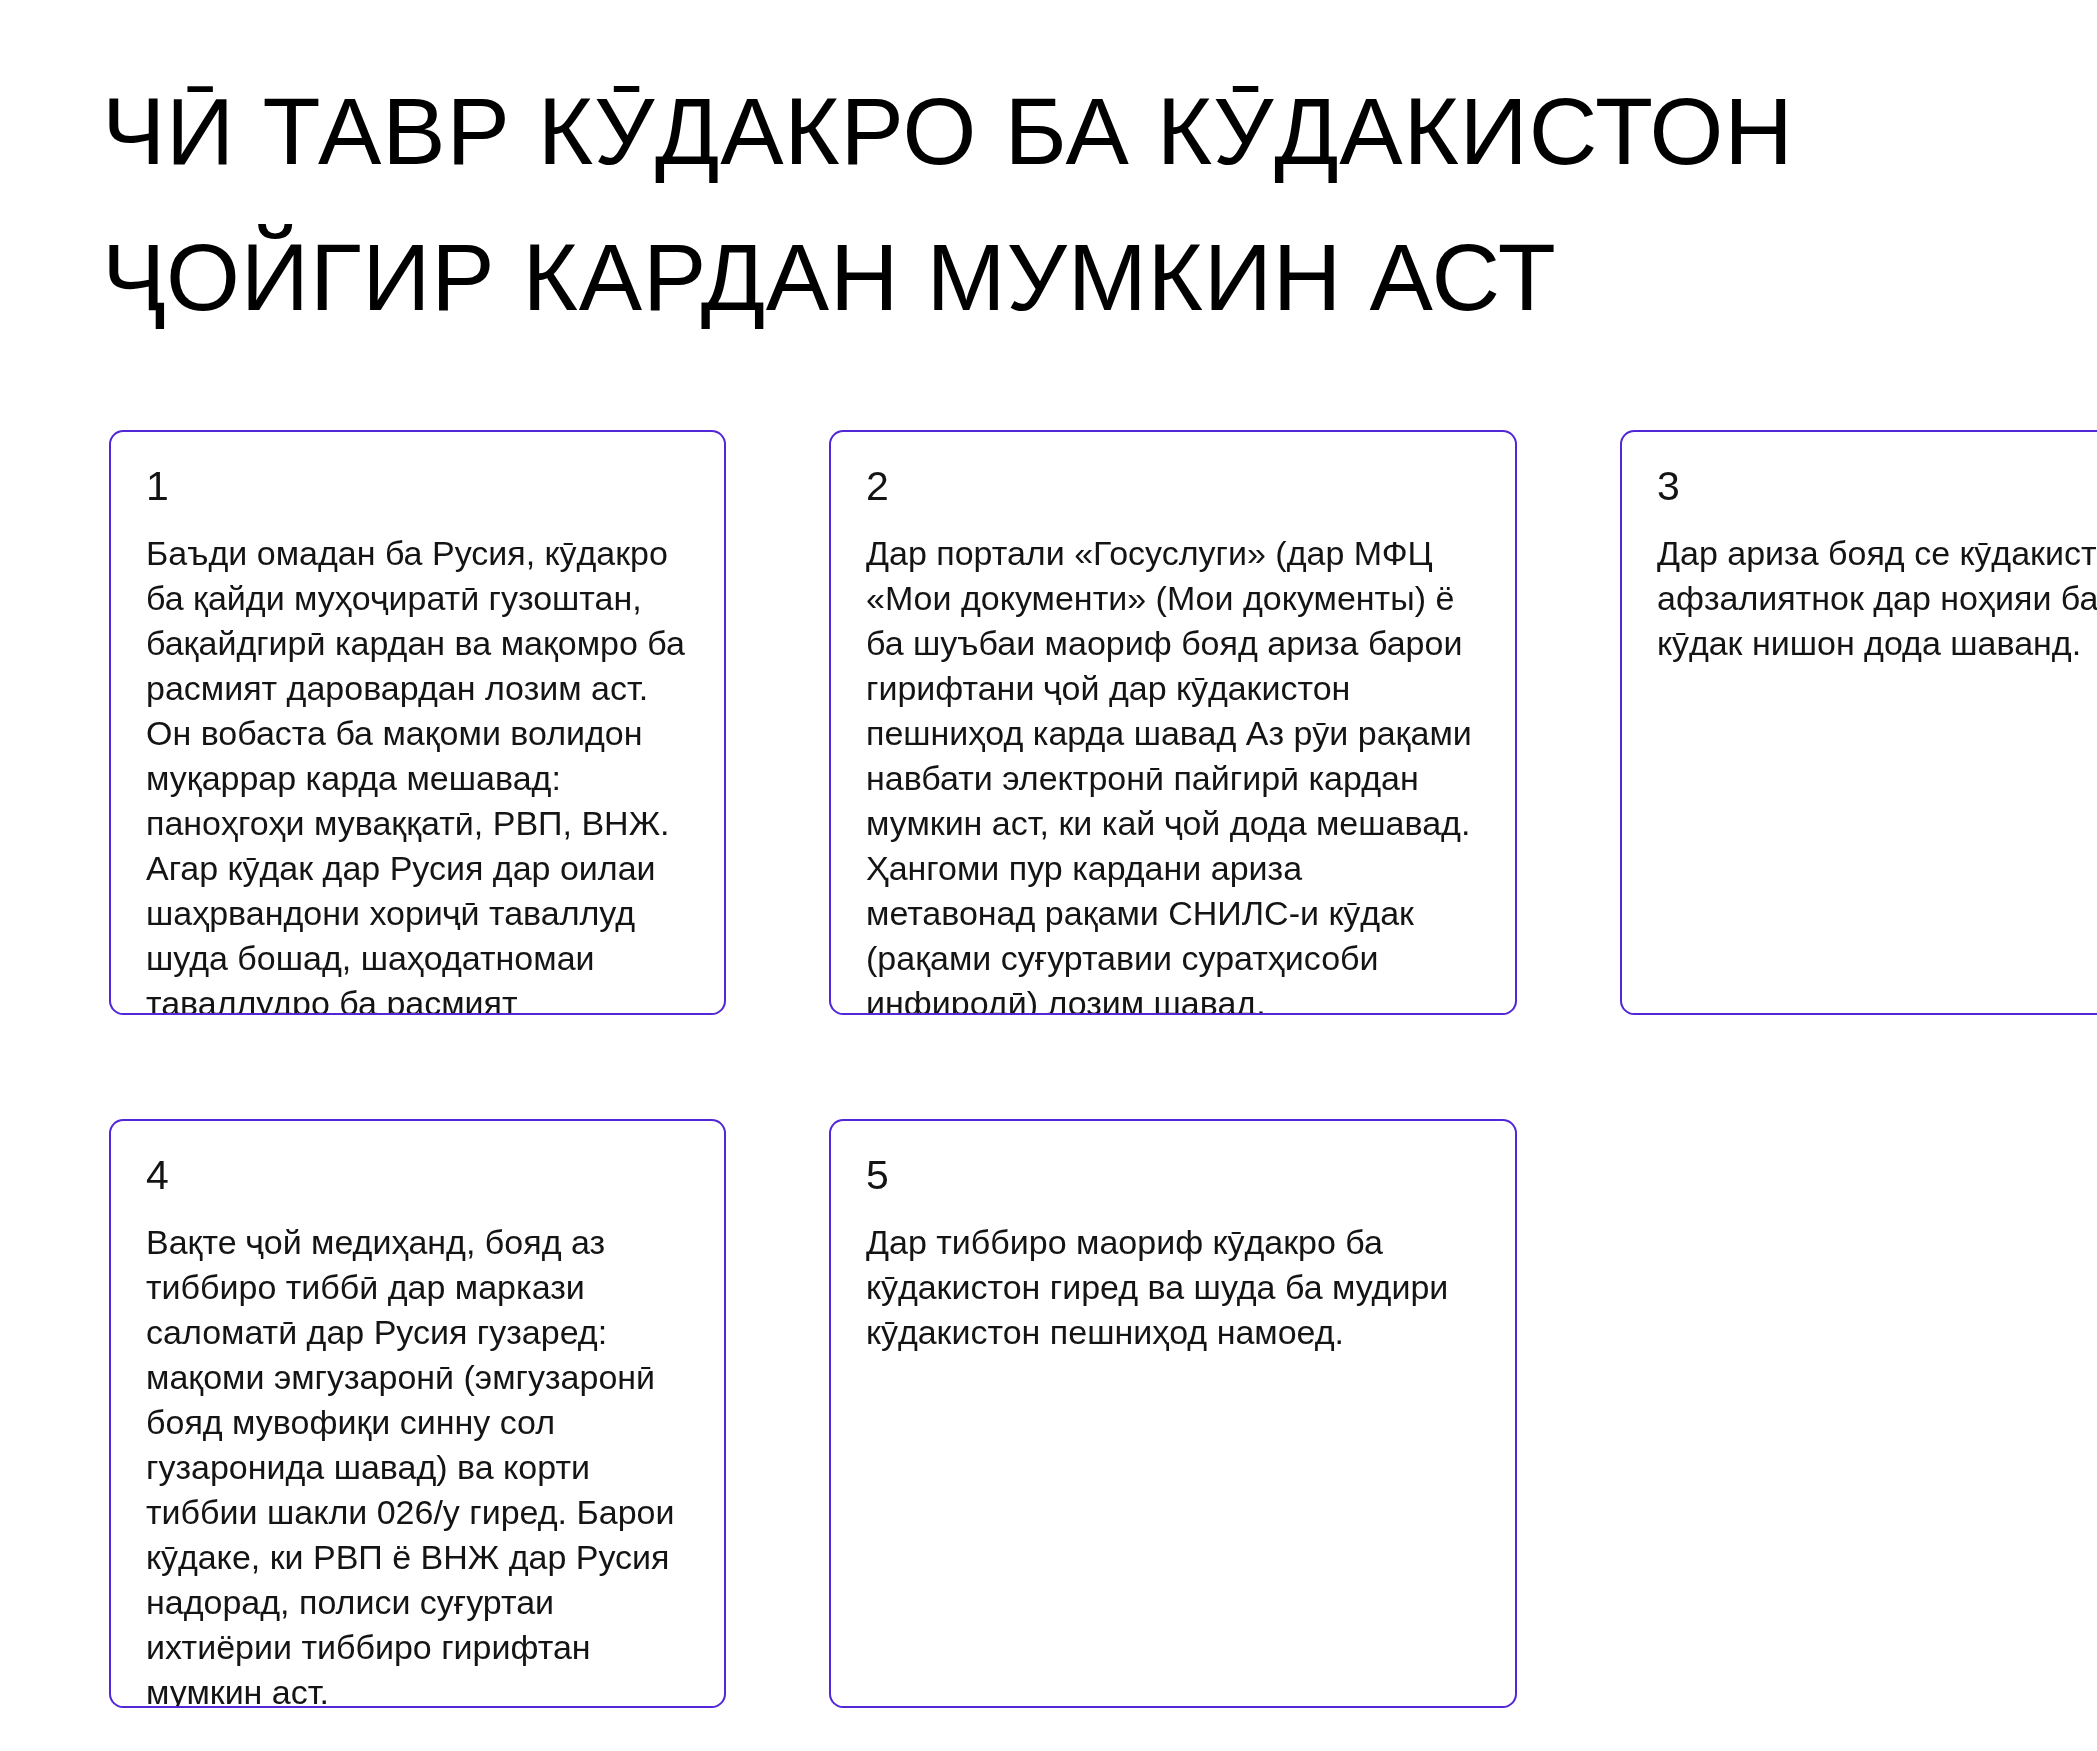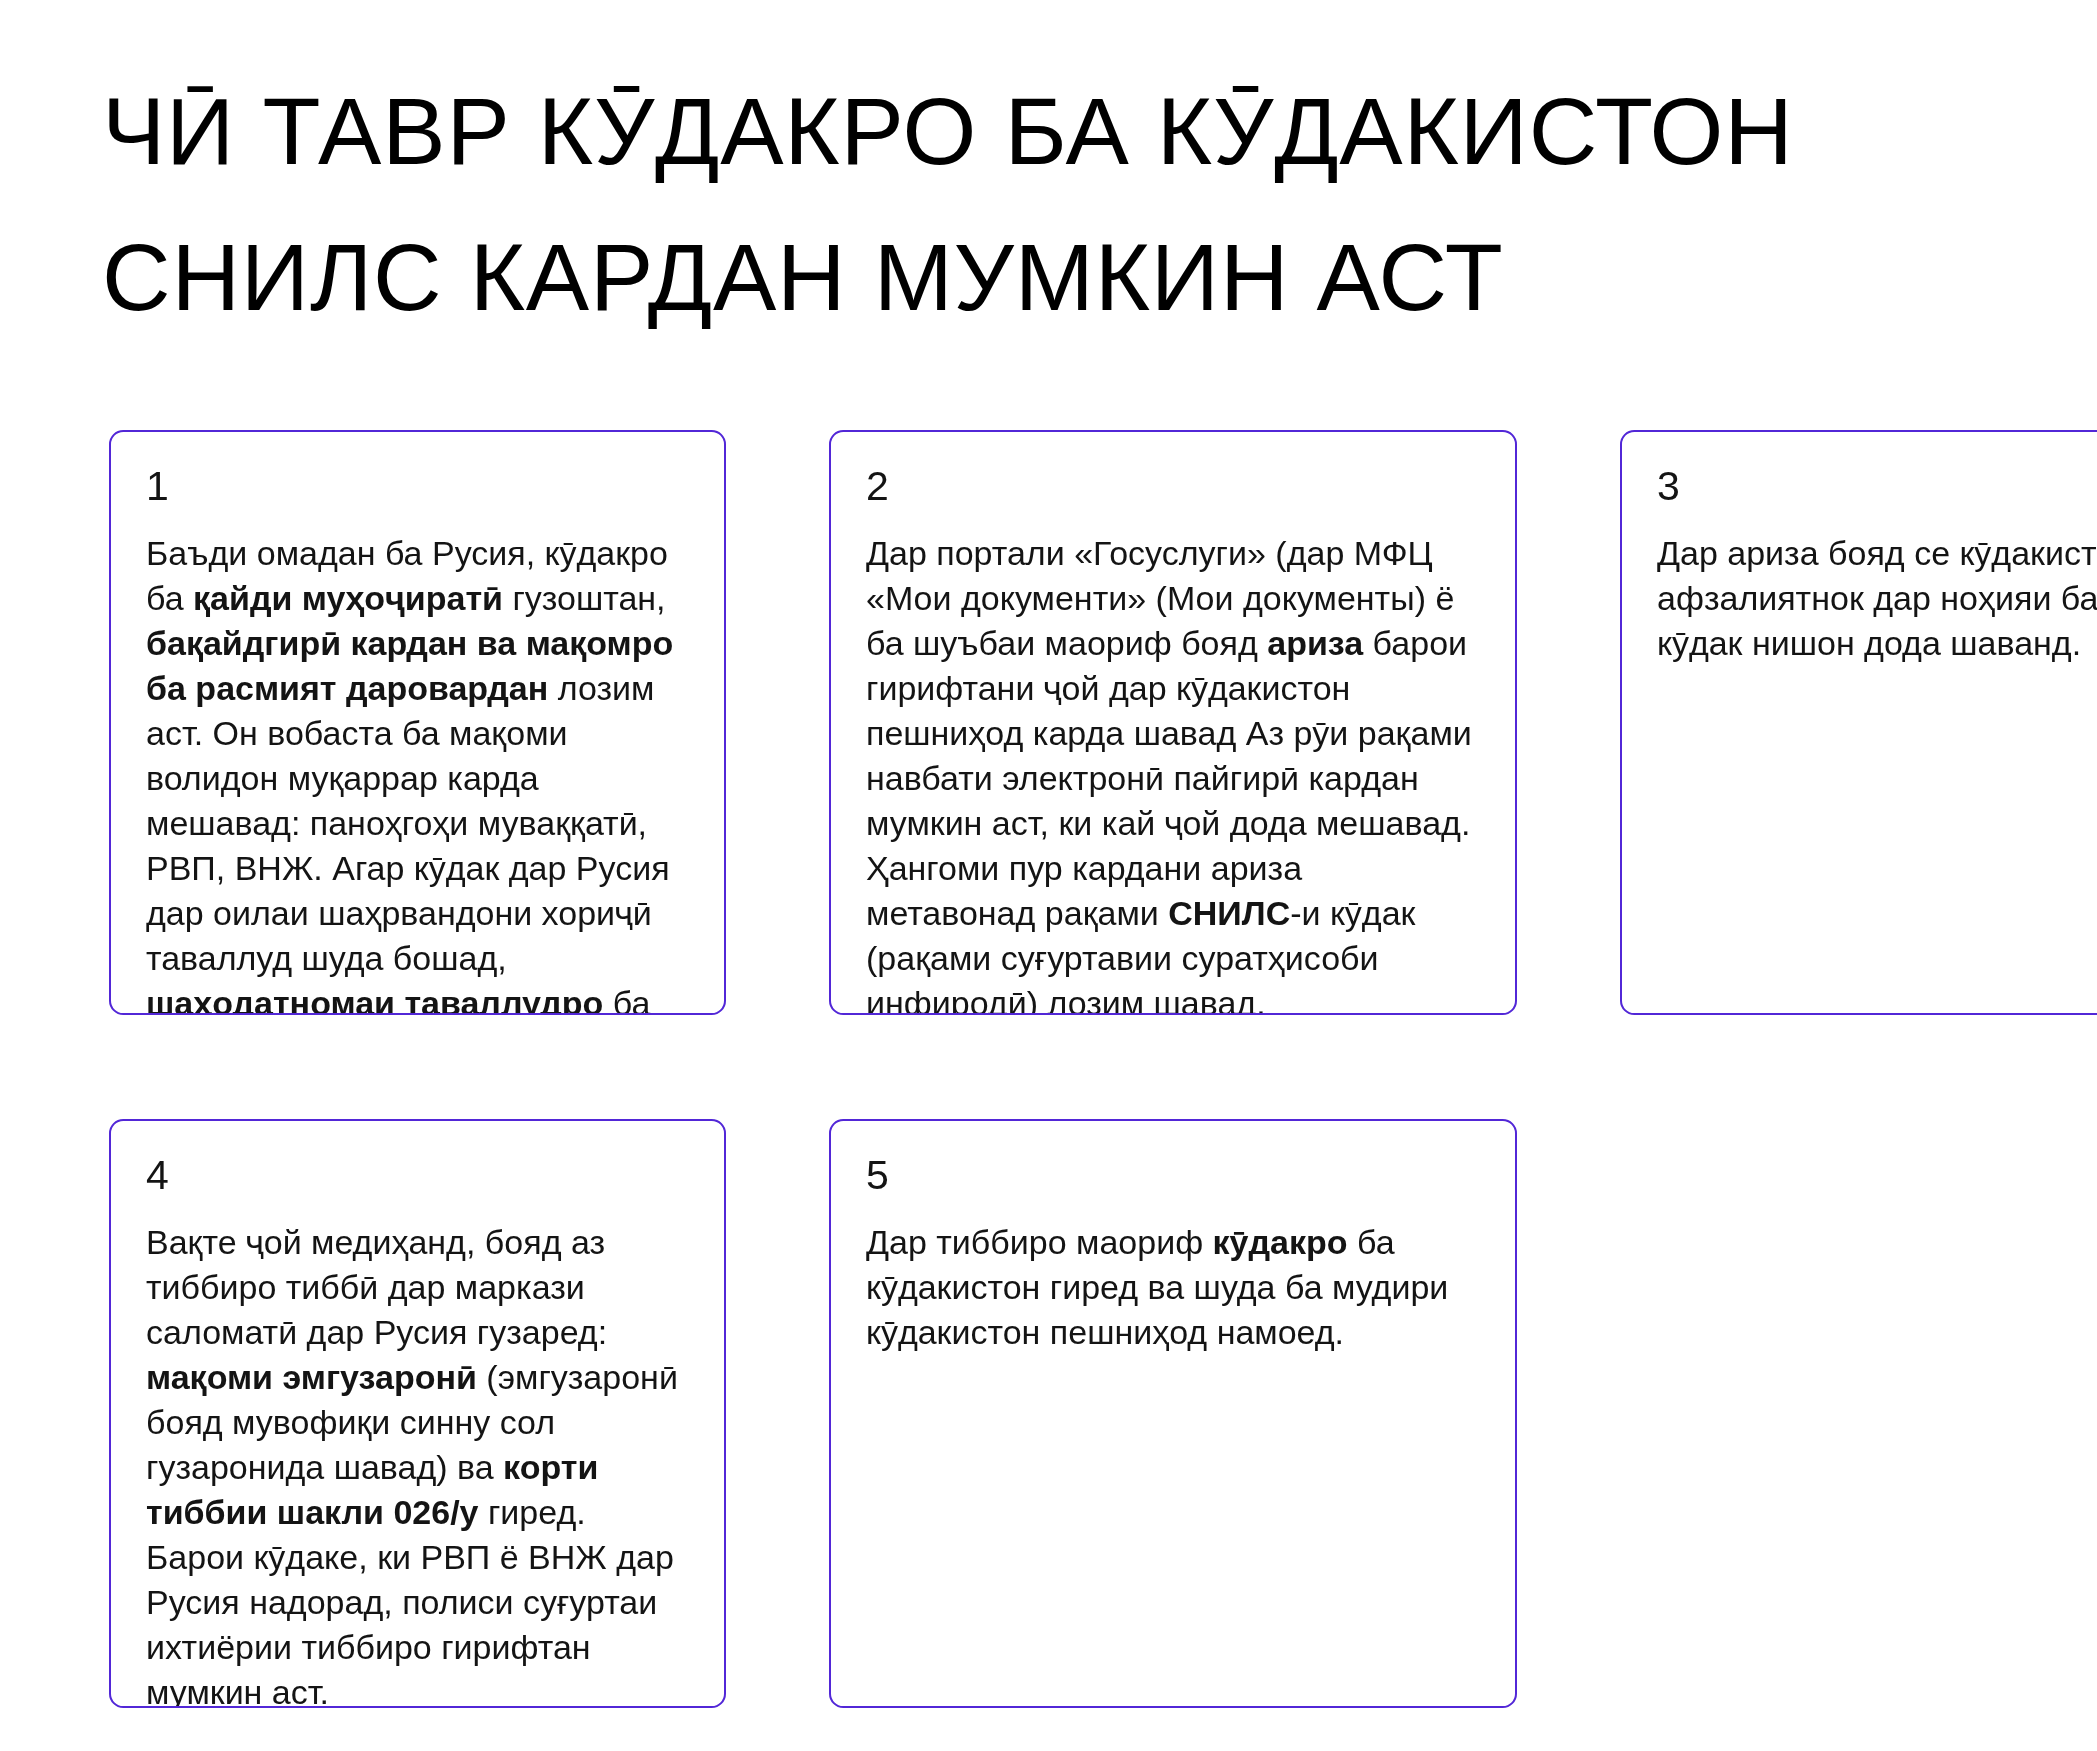--- a/index.html
+++ b/index.html
@@ -58,30 +58,30 @@
     color:var(--text);
   }
   .body{
     margin-top:20px;
     font-size:34px;
     line-height:45px;
     font-weight:400;
     color:var(--text);
     letter-spacing:0;
   }
-  .body b{font-weight:700;}
+  .body b{font-weight:400;}
 </style>
 </head>
 <body>
 
 <div id="page">
 
   <h1 class="title">
     <span>ЧӢ ТАВР КӮДАКРО БА КӮДАКИСТОН</span>
-    <span>СНИЛС КАРДАН МУМКИН АСТ</span>
+    <span>ҶОЙГИР КАРДАН МУМКИН АСТ</span>
   </h1>
 
   <main class="grid">
 
     <section class="card">
       <div class="num">1</div>
       <p class="body"><span>Баъди омадан ба Русия, кӯдакро ба </span><b>қайди муҳоҷиратӣ</b><span> гузоштан, </span><b>бақайдгирӣ кардан ва мақомро ба расмият даровардан</b><span> лозим аст. Он вобаста ба мақоми волидон муқаррар карда мешавад: паноҳгоҳи муваққатӣ, РВП, ВНЖ. Агар кӯдак дар Русия дар оилаи шаҳрвандони хориҷӣ таваллуд шуда бошад, </span><b>шаҳодатномаи таваллудро</b><span> ба расмият даровардан лозим аст.</span></p>
     </section>
 
     <section class="card">

